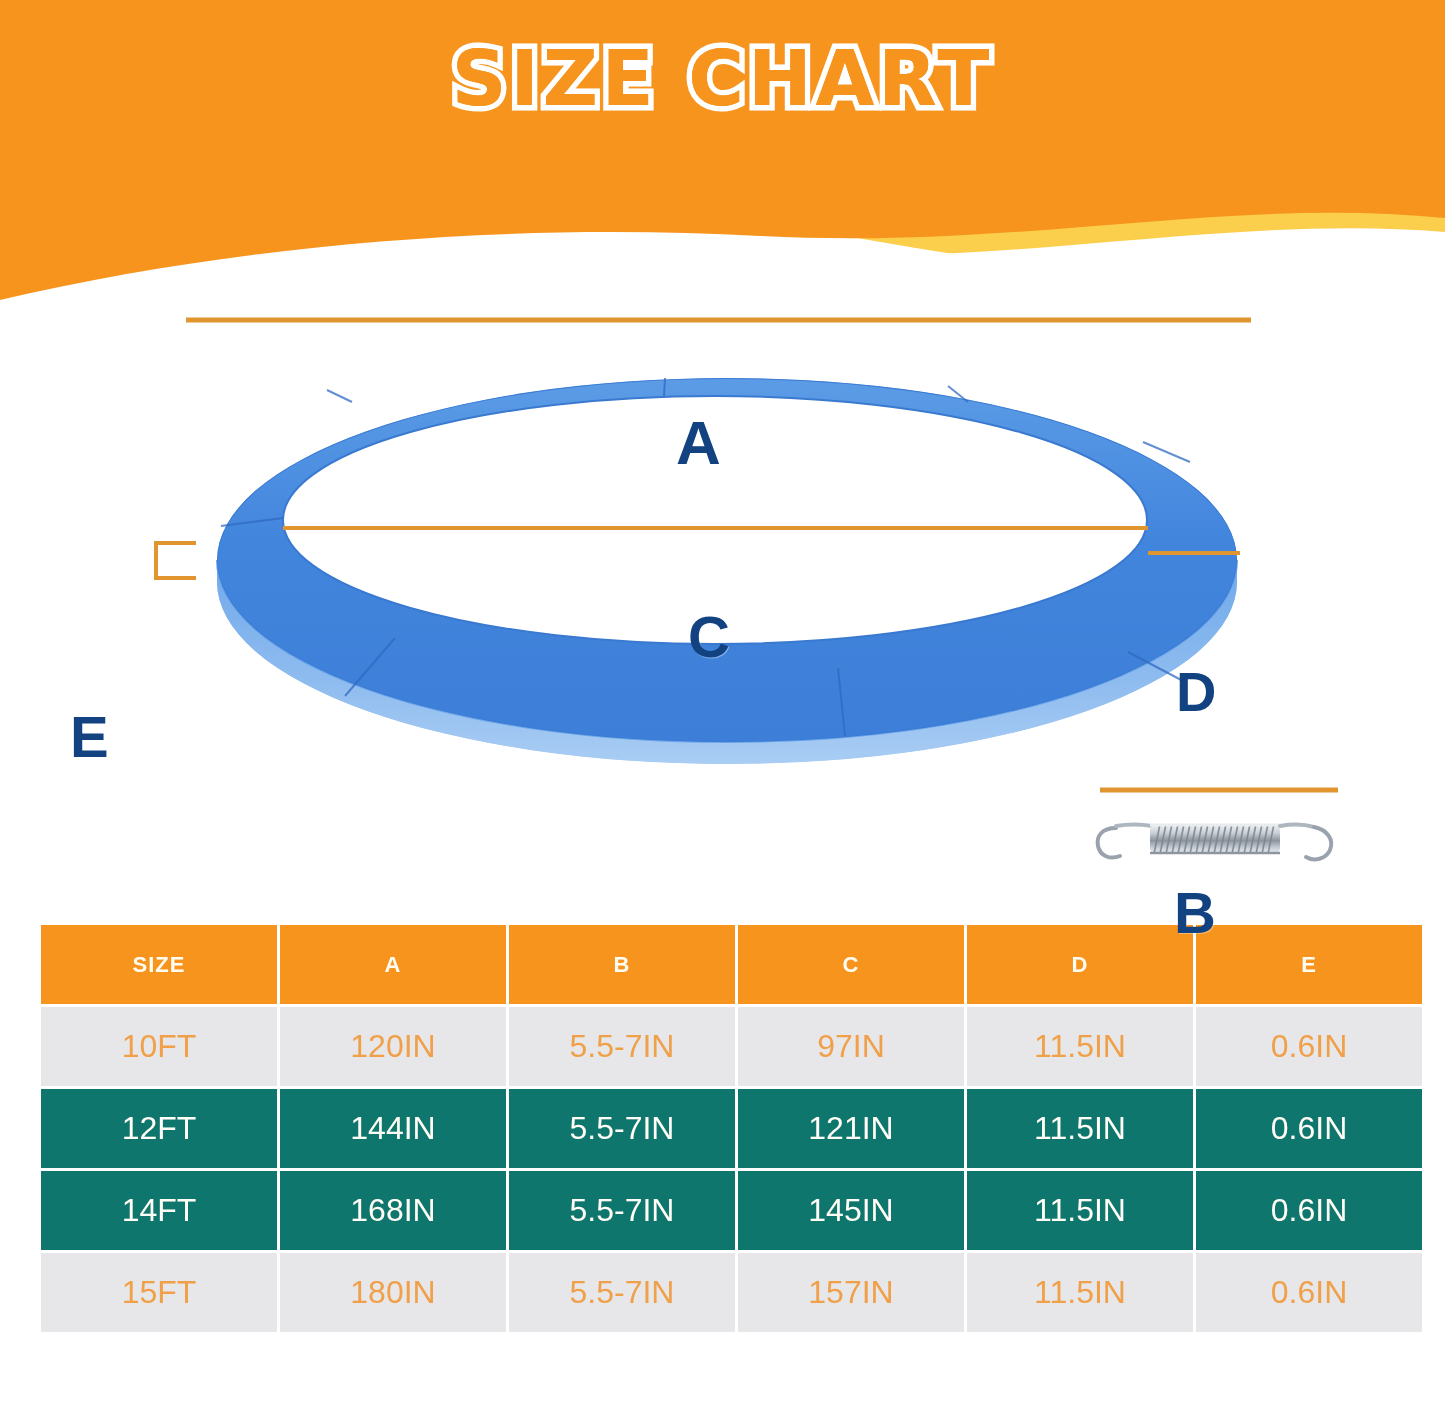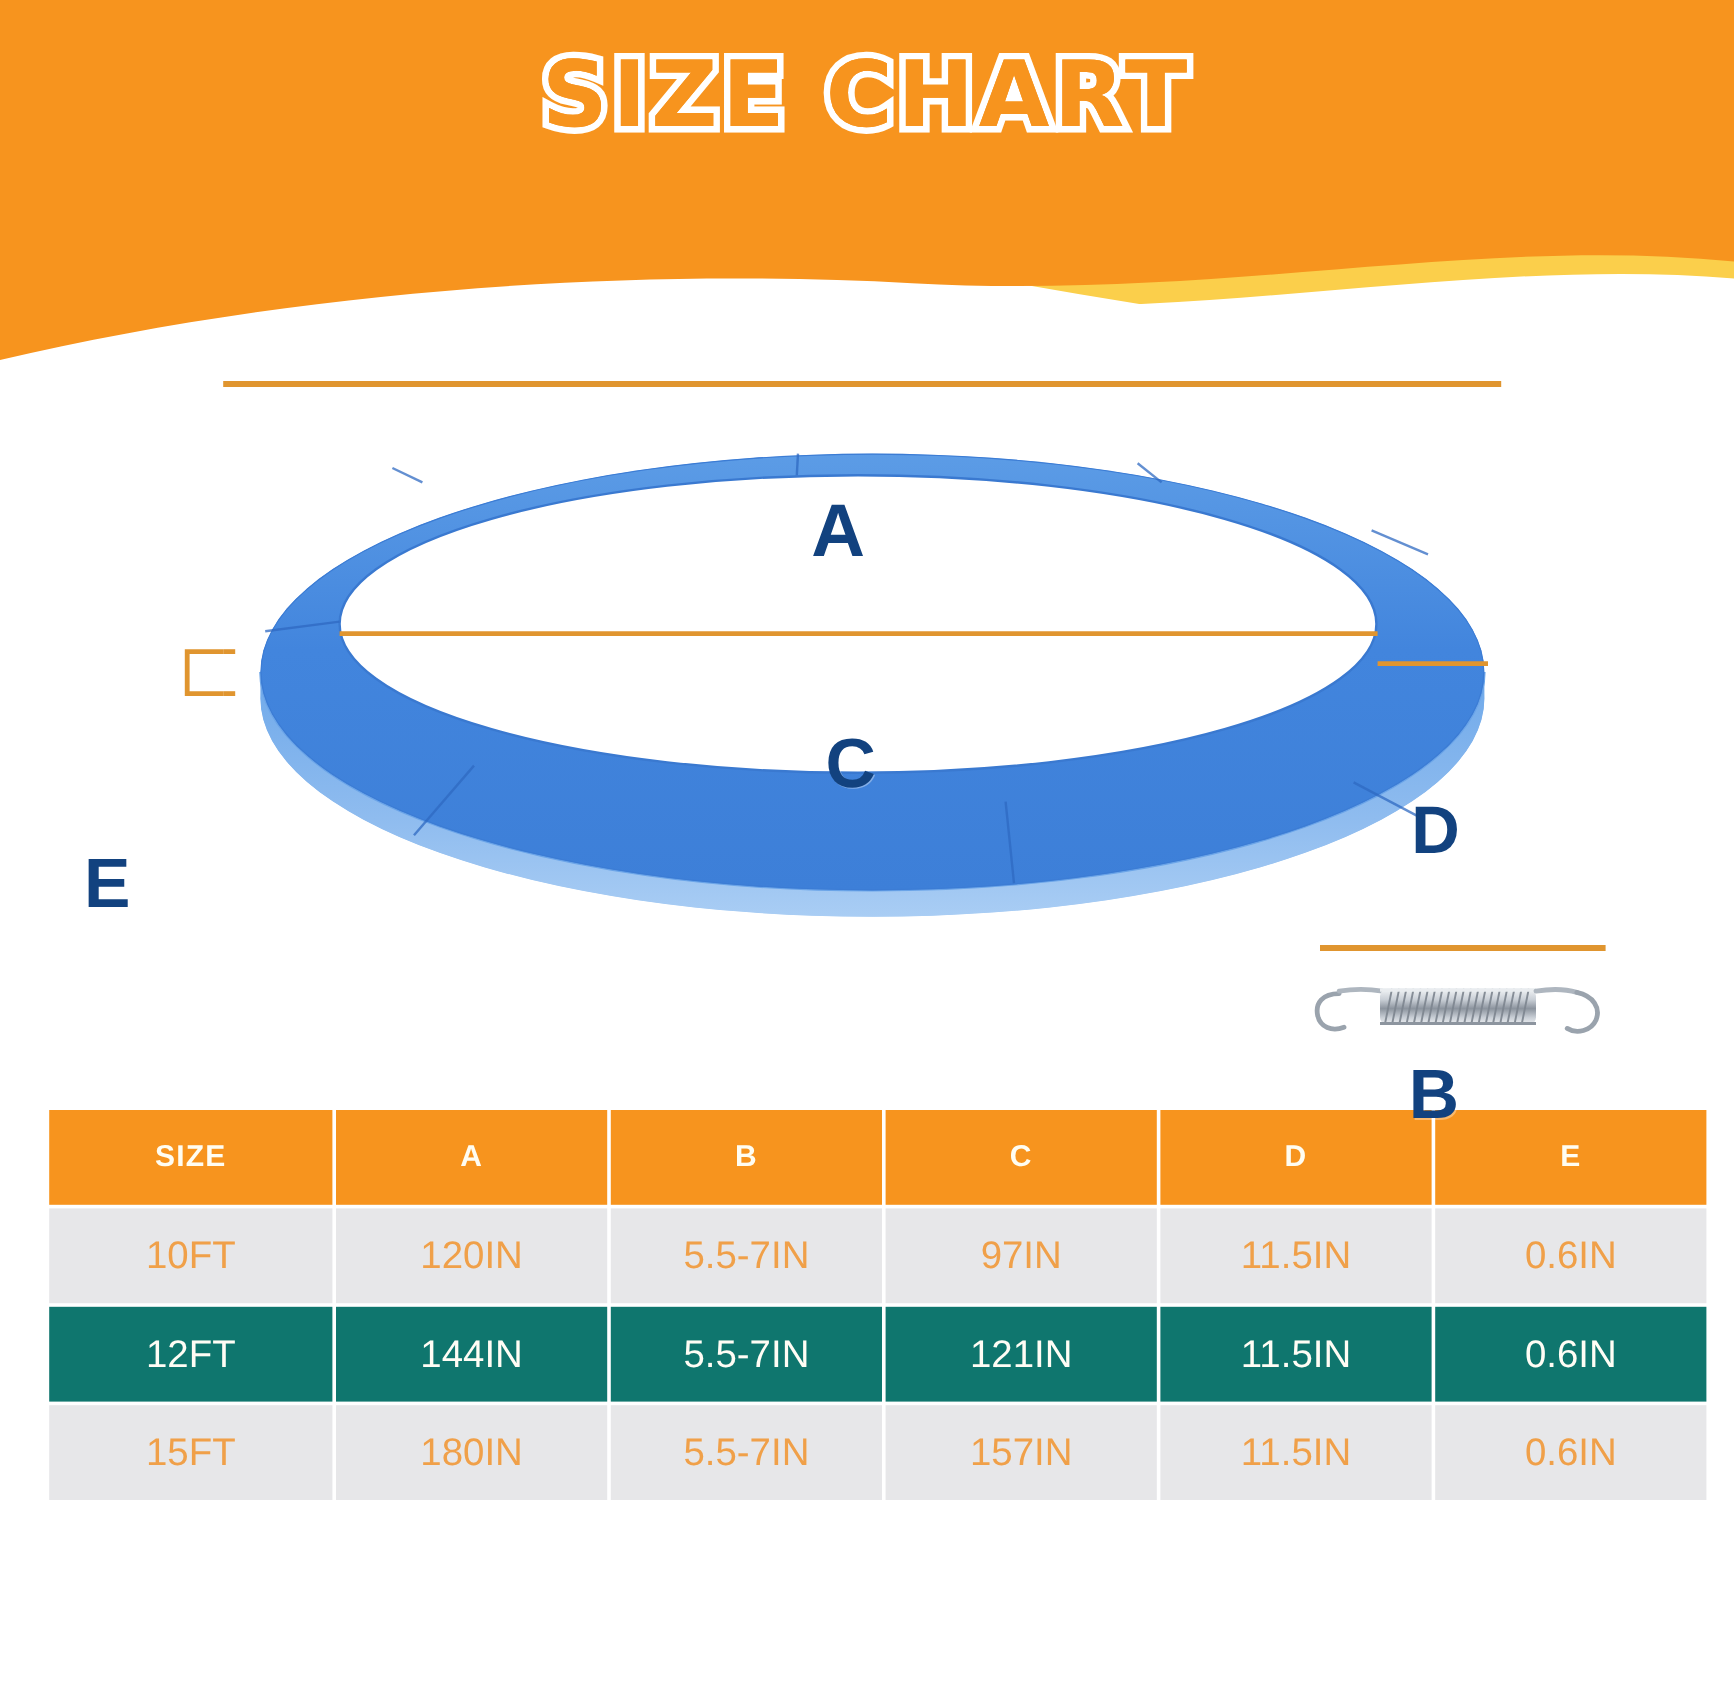--- a/index.html
+++ b/index.html
@@ -74,21 +74,21 @@
     vertical-align:middle;
     height:79px;
     font-size:32px;
     font-family:"Liberation Sans", sans-serif;
     padding:0;
   }
   table.size-table th{
     background:#F7941E;
     color:#FFFDF2;
     font-weight:bold;
-    font-size:25px;
+    font-size:22px;
     letter-spacing:1px;
   }
   tr.row-odd td{
     background:#E7E7E9;
     color:#F0A049;
     font-weight:normal;
   }
   tr.row-even td{
     background:#0f766e;
     color:#FFFDF5;
@@ -265,20 +265,28 @@
             <td>0.6IN</td>
           </tr>
           <tr class="row-even">
             <td>12FT</td>
             <td>144IN</td>
             <td>5.5-7IN</td>
             <td>121IN</td>
             <td>11.5IN</td>
             <td>0.6IN</td>
           </tr>
+          <tr class="row-even">
+            <td>14FT</td>
+            <td>168IN</td>
+            <td>5.5-7IN</td>
+            <td>145IN</td>
+            <td>11.5IN</td>
+            <td>0.6IN</td>
+          </tr>
           <tr class="row-odd">
             <td>15FT</td>
             <td>180IN</td>
             <td>5.5-7IN</td>
             <td>157IN</td>
             <td>11.5IN</td>
             <td>0.6IN</td>
           </tr>
         </tbody>
     </table>

